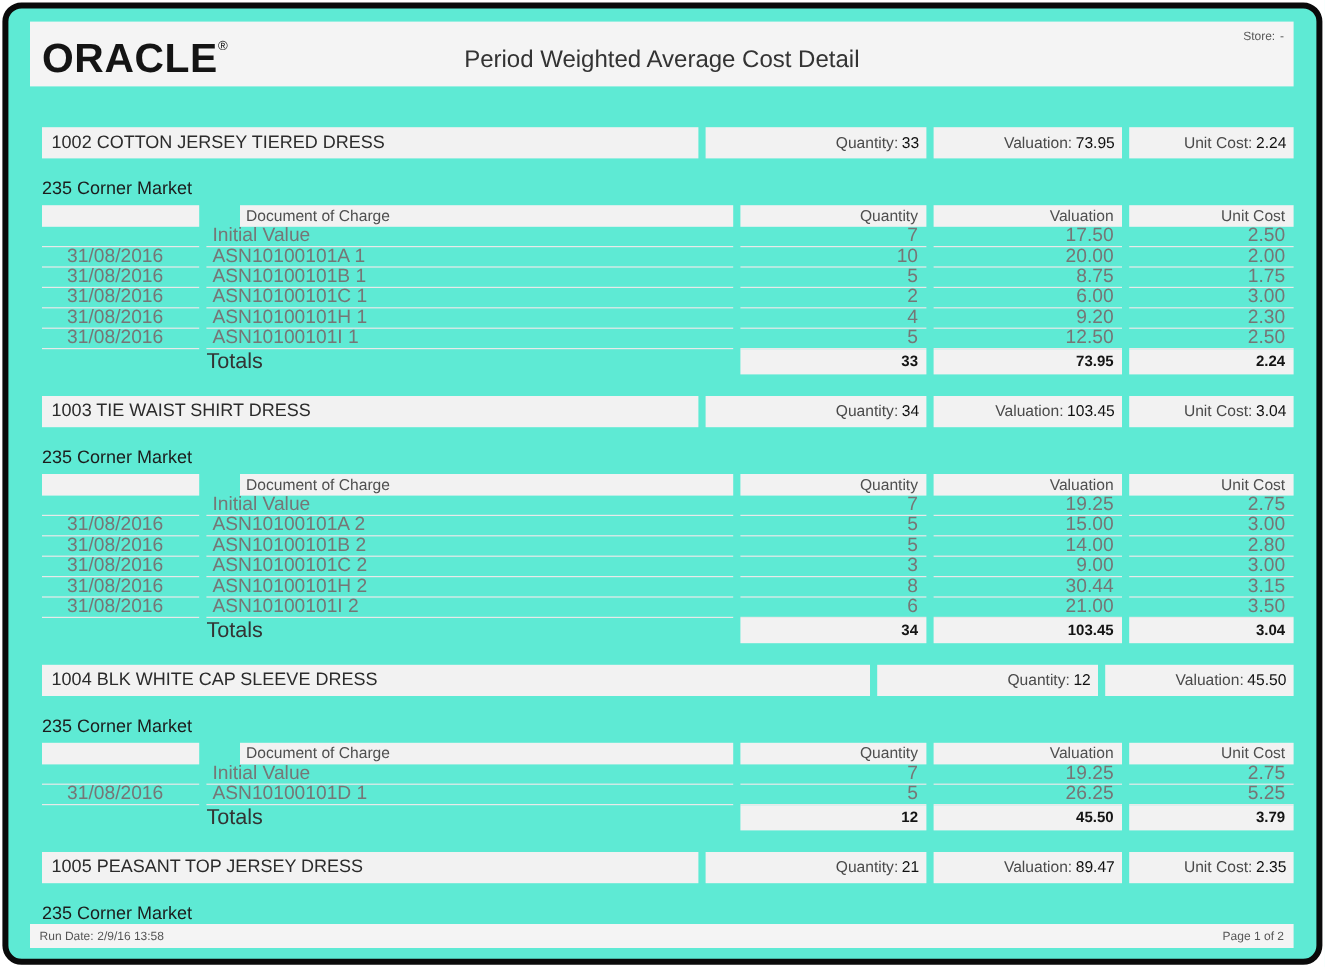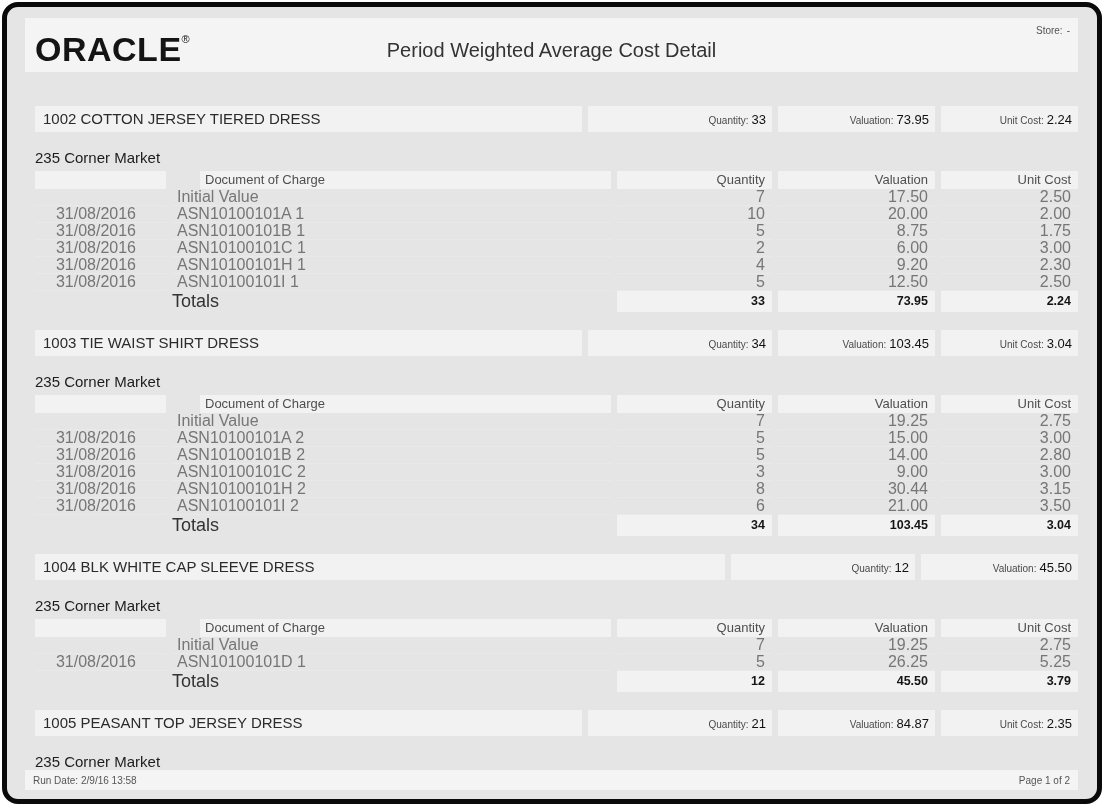--- a/index.html
+++ b/index.html
@@ -8,21 +8,21 @@
     width: 1104px; height: 806px;
     font-family: "Liberation Sans", sans-serif;
     color: #333;
     overflow: hidden;
   }
   .device-frame {
     width: 1100px; height: 802px;
     margin: 2px;
     border: 5px solid #0a0a0a;
     border-radius: 16px;
-    background: #e5e5e5;
+    background: #5eead4;
     position: relative;
     overflow: hidden;
   }
   .page {
     position: absolute; inset: 0;
     padding: 11px 19px 0 18px;
   }
   .band { background: #f4f4f4; }
 
   
@@ -65,21 +65,21 @@
     padding-left: 8px;
     font-size: 15px; color: #2b2b2b;
     white-space: nowrap; overflow: hidden;
   }
   .seg-qty  { width: 184px; }
   .seg-val  { width: 157px; }
   .seg-unit { width: 137px; }
   .seg-qty, .seg-val, .seg-unit {
     text-align: right; padding-right: 6px; white-space: nowrap;
   }
-  .sum-label { font-size: 10px; color: #4a4a4a; }
+  .sum-label { font-size: 13px; color: #4a4a4a; }
   .sum-value { font-size: 13px; color: #111; margin-left: 3px; }
 
   .location {
     font-size: 15px; font-weight: 400; color: #1c1c1c;
     height: 20px; line-height: 20px;
     margin-bottom: 3px;
   }
 
   
   .doc-table { margin-bottom: 18px; }
@@ -350,21 +350,21 @@
     </div>
   </section>
 
   <section class="item-section">
     <div class="section-bar">
       <div class="seg seg-title">1005 PEASANT TOP JERSEY DRESS</div>
       <div class="seg seg-qty">
         <span class="sum-label">Quantity:</span><span class="sum-value">21</span>
       </div>
       <div class="seg seg-val">
-        <span class="sum-label">Valuation:</span><span class="sum-value">84.87</span>
+        <span class="sum-label">Valuation:</span><span class="sum-value">89.47</span>
       </div>
       <div class="seg seg-unit">
         <span class="sum-label">Unit Cost:</span><span class="sum-value">2.35</span>
       </div>
     </div>
 
     <h2 class="location">235 Corner Market</h2>
 
   </section>
 </main>

